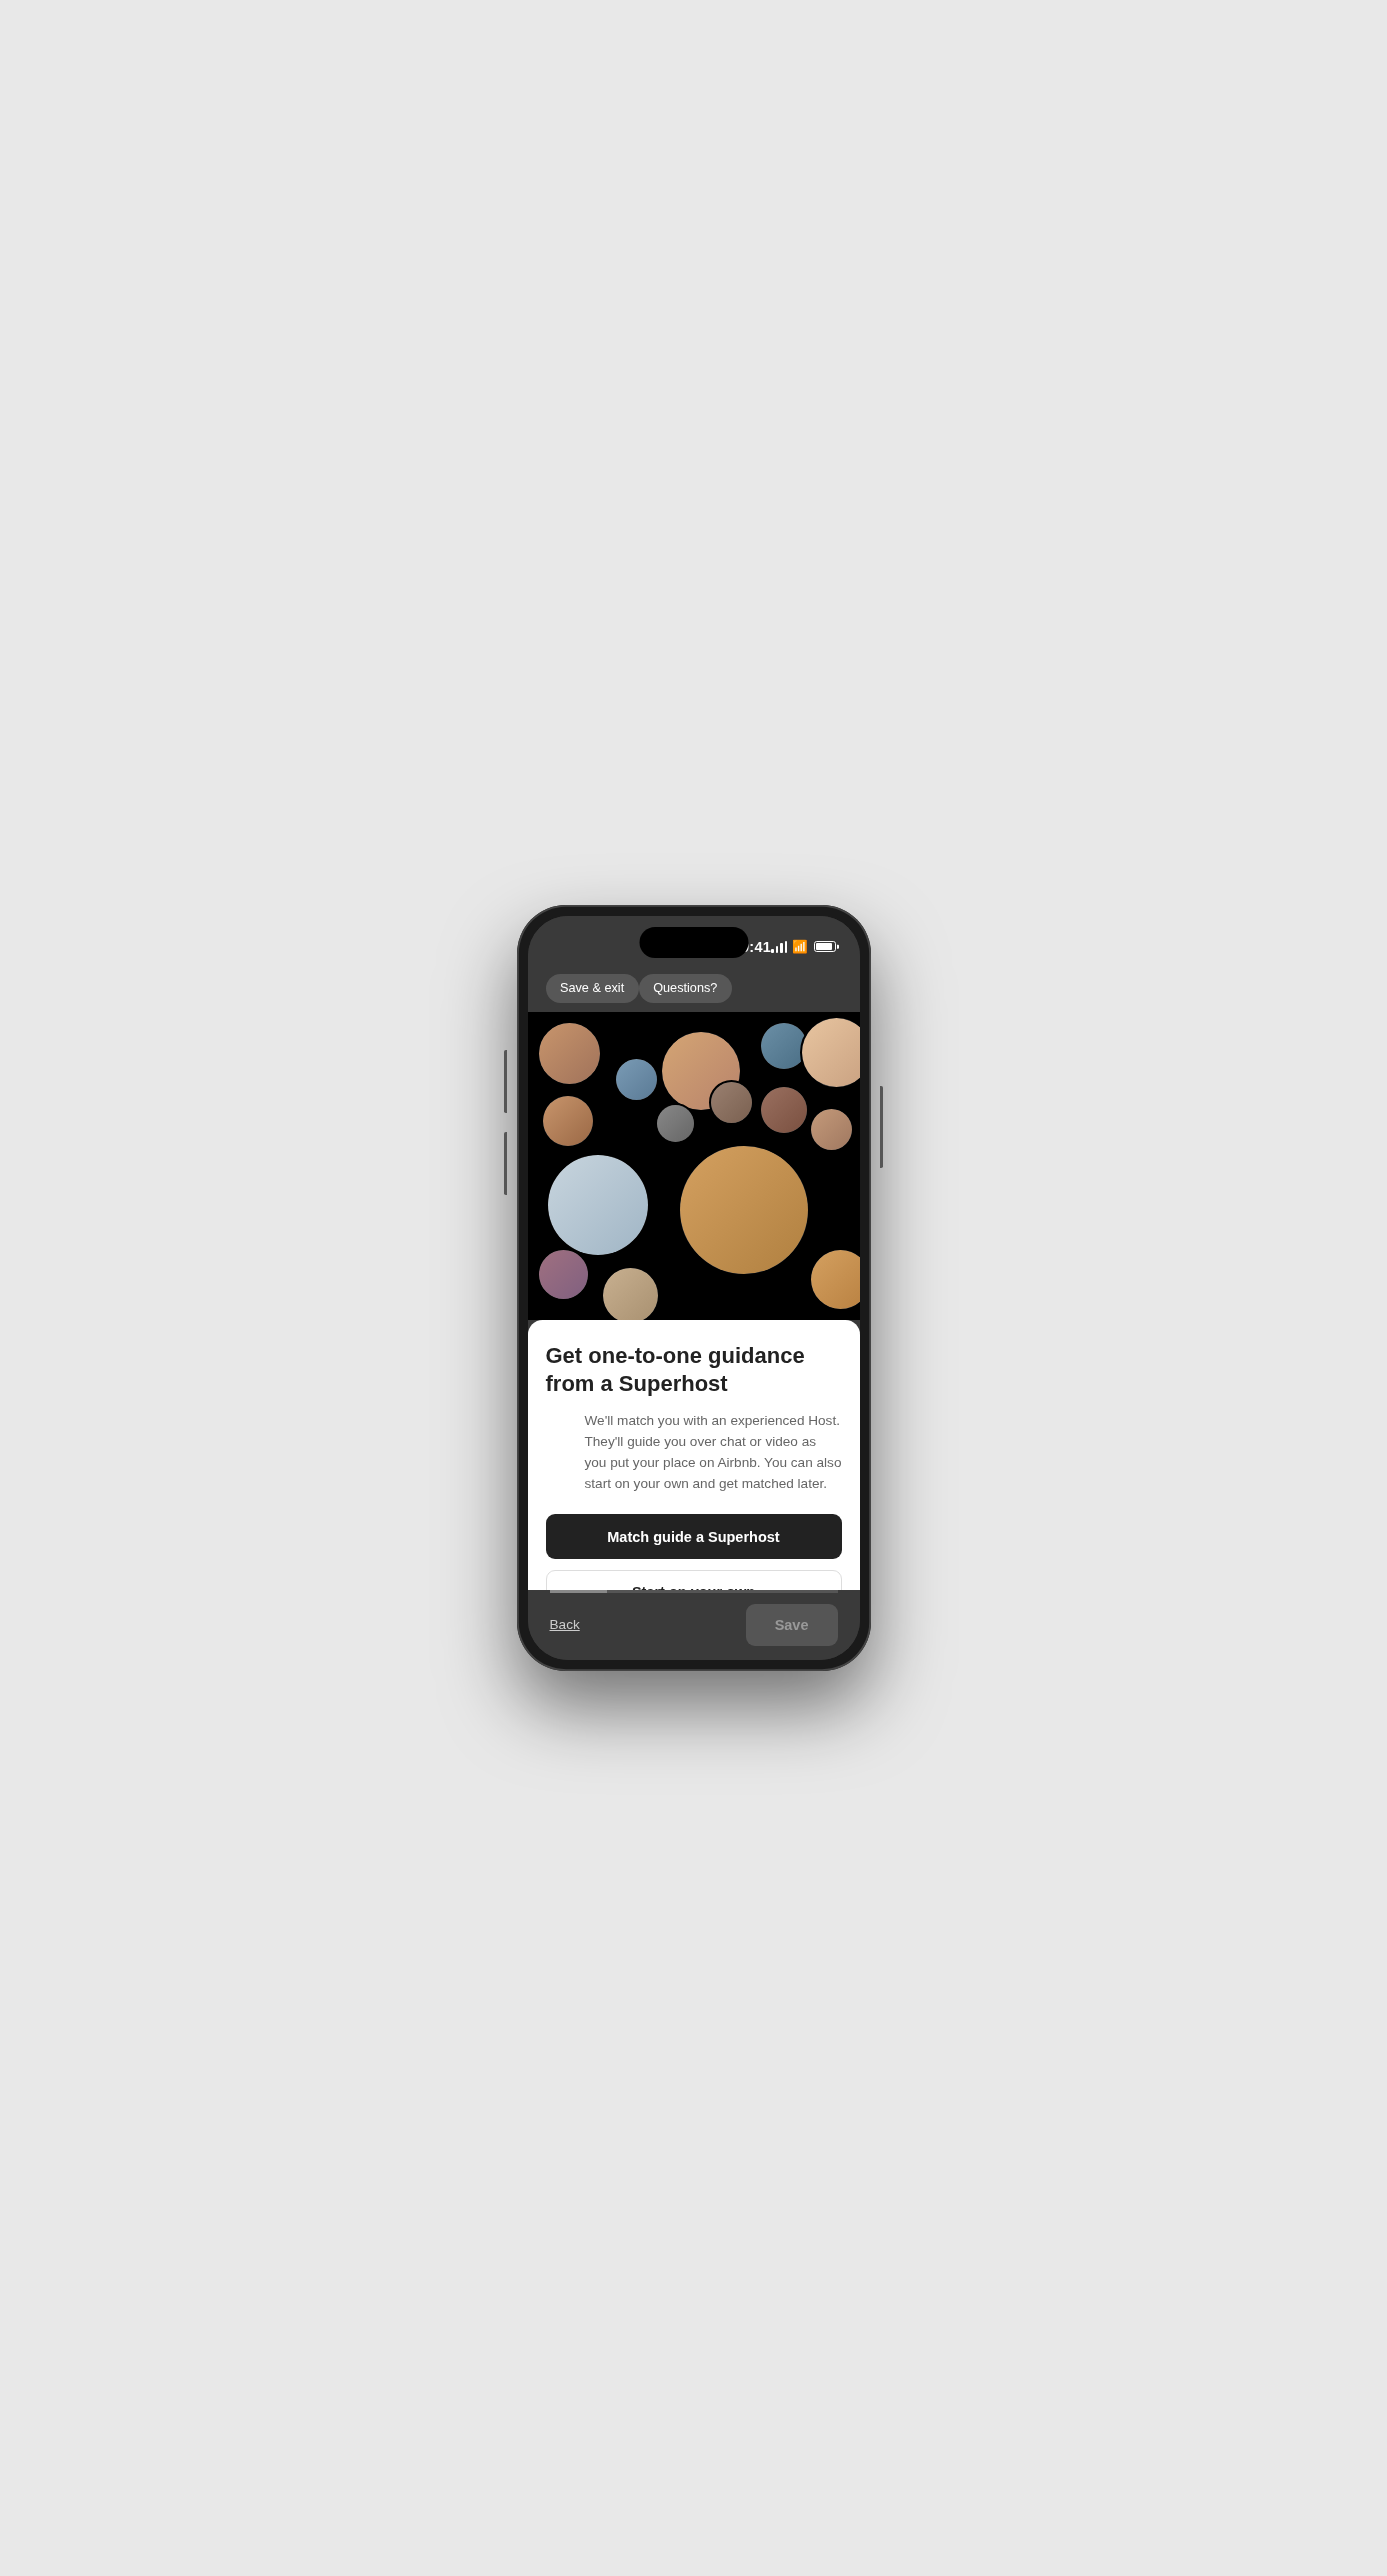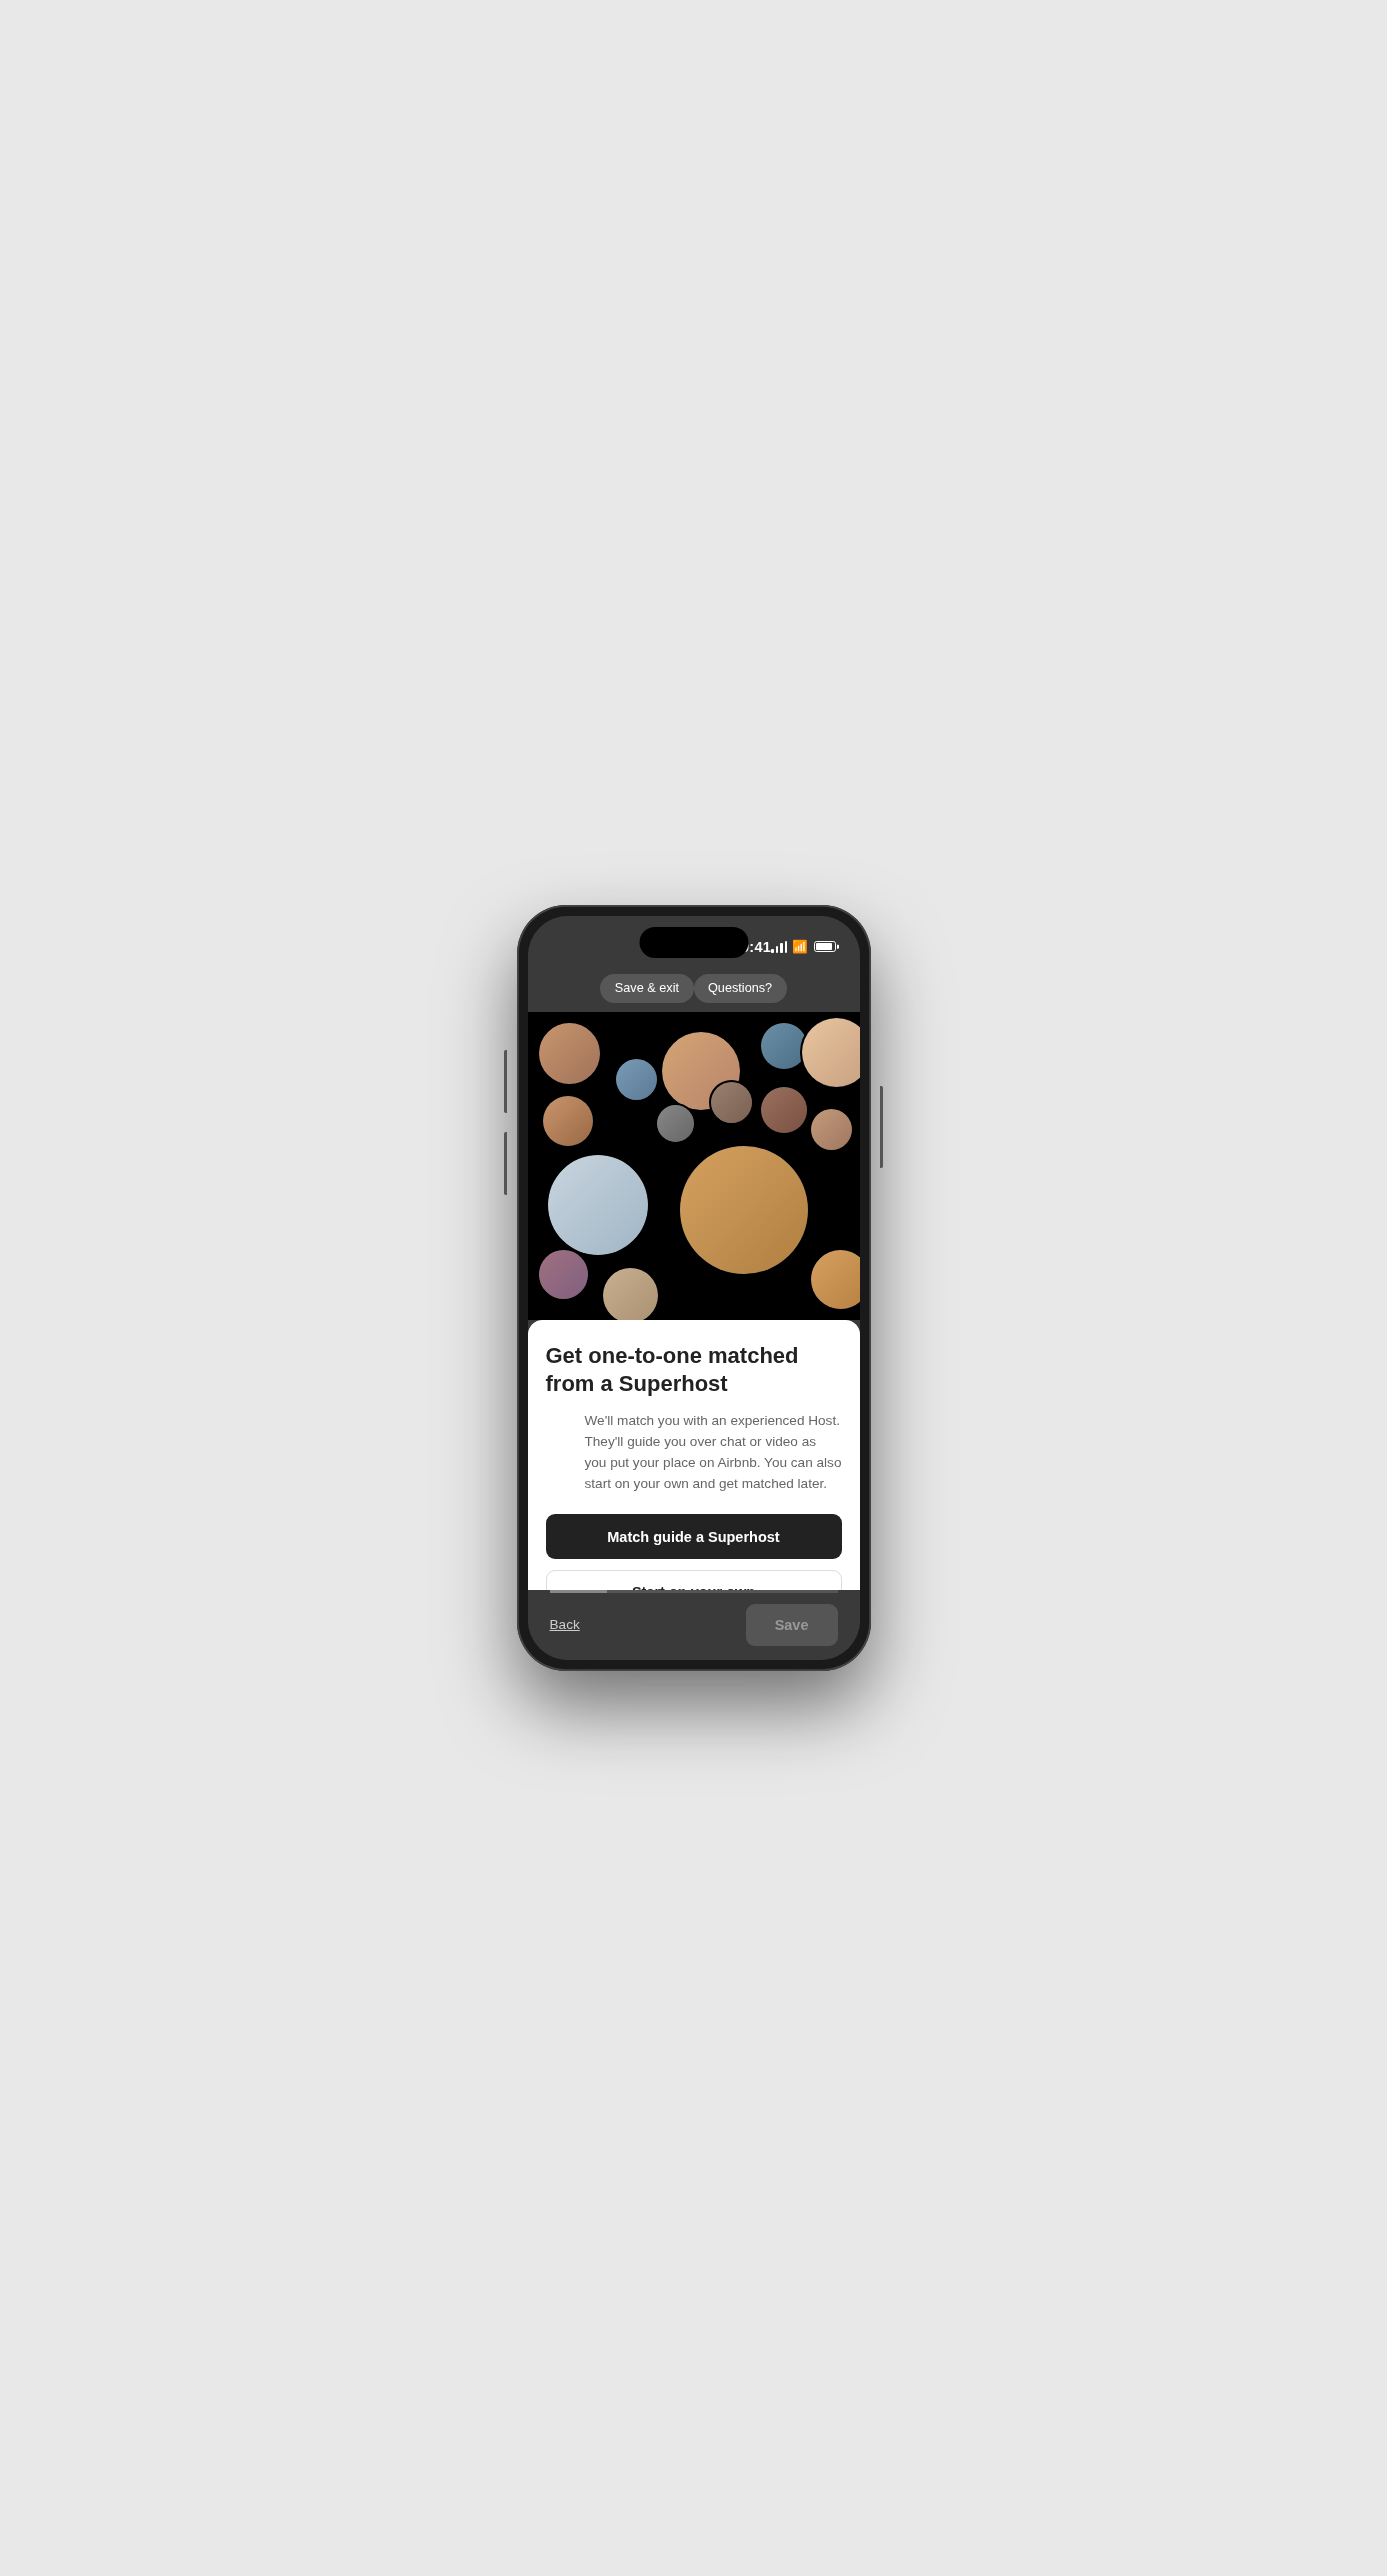--- a/index.html
+++ b/index.html
@@ -134,21 +134,21 @@
       flex: 1;
       display: flex;
       flex-direction: column;
       overflow: hidden;
     }
     
     .top-bar {
       background: #3a3a3a;
       padding: 9px 18px;
       display: flex;
-      justify-content: center;
+      justify-content: flex-start;
       align-items: center;
     }
     .top-btn {
       background: rgba(255,255,255,0.15);
       border: none;
       color: #fff;
       padding: 7.3px 14.5px;
       border-radius: 18px;
       font-size: 12.7px;
       cursor: pointer;
@@ -387,21 +387,21 @@
           <div class="avatar-circle av14">
               <div class="avatar-inner"></div>
             </div>
           <div class="avatar-circle av15">
               <div class="avatar-inner"></div>
             </div>
         </div>
       </div>
 
       <div class="white-card">
-        <h1 class="card-title">Get one-to-one matched from a Superhost</h1>
+        <h1 class="card-title">Get one-to-one guidance from a Superhost</h1>
         <p class="card-desc">We'll match you with an experienced Host. They'll guide you over chat or video as you put your place on Airbnb. You can also start on your own and get matched later.</p>
         <button class="btn-primary">Match guide a Superhost</button>
         <button class="btn-secondary">Start on your own</button>
       </div>
 
       <div class="progress-bar">
         <div class="progress-fill"></div>
       </div>
 
       <div class="bottom-nav">

